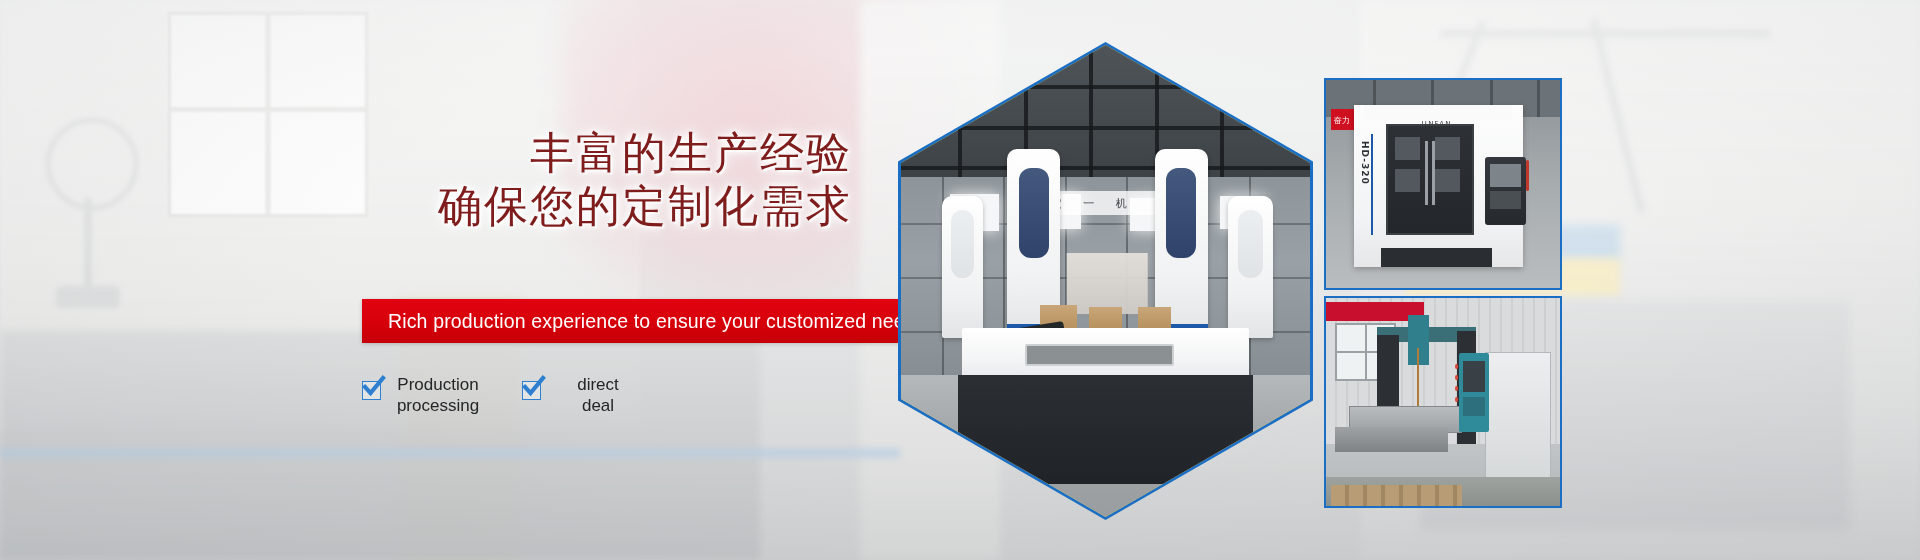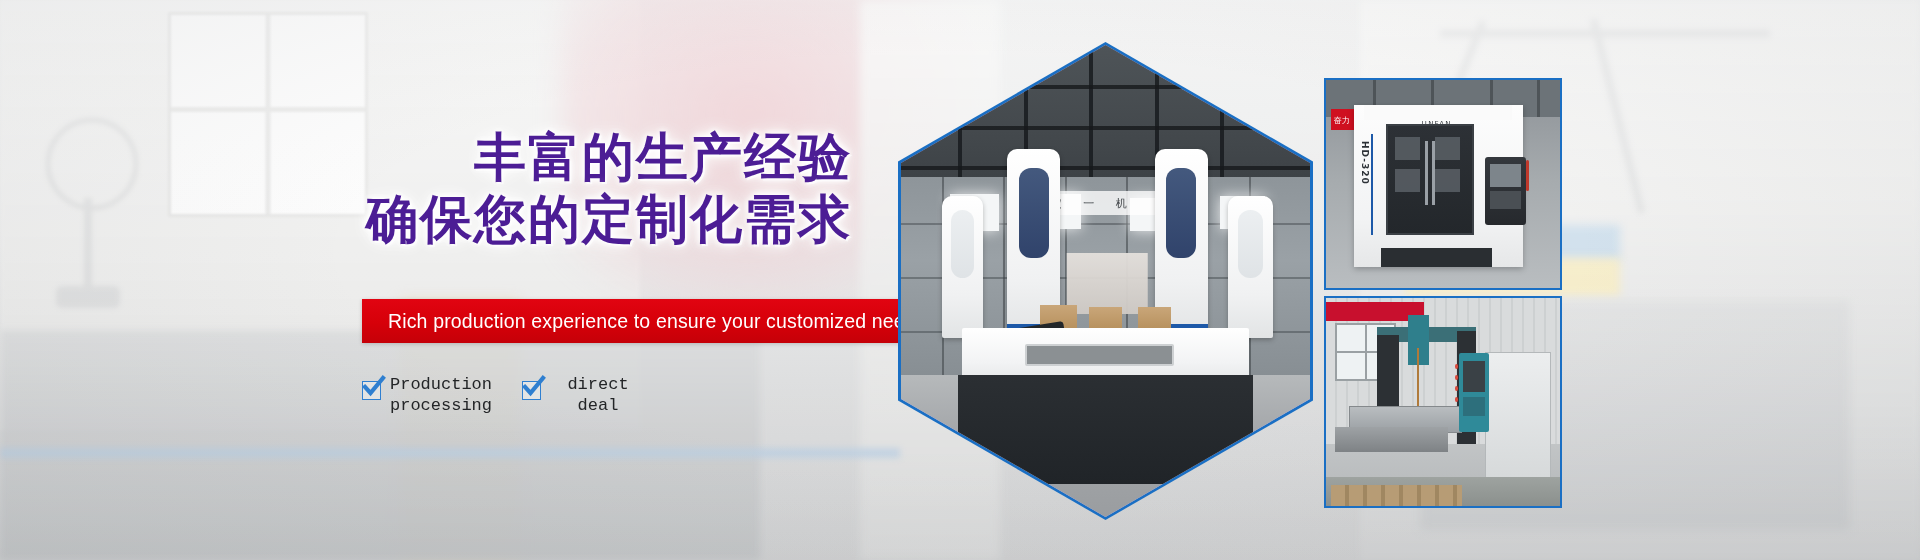--- a/index.html
+++ b/index.html
@@ -111,25 +111,25 @@
     background:radial-gradient(ellipse at 50% 45%, rgba(255,255,255,0) 45%, rgba(120,125,130,.10) 100%);
   }
 
   
   .copy { position:absolute; left:0; top:0; width:920px; height:560px; }
 
   .headline {
     position:absolute; left:0; top:128px; width:852px;
     text-align:right;
     font-family:"DejaVu Serif", serif;
-    font-weight:700;
-    font-size:52px;
+    font-weight:400;
+    font-size:44px;
     line-height:1.12;
     letter-spacing:2px;
-    color:#4c1d95;
+    color:#7f1d1d;
     text-shadow:
       0 0 7px #ffffff, 0 0 7px #ffffff, 0 0 14px #ffffff,
       0 0 20px rgba(255,255,255,.95), 2px 2px 0 rgba(255,255,255,.7);
   }
   .headline .l1 { display:block; }
   .headline .l2 { display:block; margin-top:4px;padding-left:48px; }
 
   .redbar {
     position:absolute; left:362px; top:299px;
     width:538px; height:44px;
@@ -160,35 +160,34 @@
     margin-top:7px;
   }
   .cbx svg { position:absolute; left:-2px; top:-7px; width:25px; height:25px; }
   .feature .lbl {
     font-size:17px;
     line-height:1.25;
     color:#232527;
     text-align:center;
     width:96px;
     white-space:pre-line;
-    font-family:Liberation Mono, monospace;
   }
 
   
   .hex-wrap {
     position:absolute; left:898px; top:42px;
     width:415px; height:478px;
   }
   .hex-border, .hex-photo {
     position:absolute; inset:0;
     -webkit-clip-path:polygon(50% 0%,100% 25%,100% 75%,50% 100%,0% 75%,0% 25%);
     clip-path:polygon(50% 0%,100% 25%,100% 75%,50% 100%,0% 75%,0% 25%);
   }
   .hex-border { background:#1a6fc4; }
-  .hex-photo { inset:3px; background:#c4b5fd; overflow:hidden; }
+  .hex-photo { inset:3px; background:#fde047; overflow:hidden; }
 
   
   .f-roof {
     position:absolute; left:0; top:0; width:100%; height:33%;
     background:linear-gradient(180deg,#4e5458 0%,#44494d 55%,#3a3f43 100%);
   }
   .f-roof i {
     position:absolute; top:0; width:4px; height:100%;
     background:rgba(24,27,30,.85);
   }

